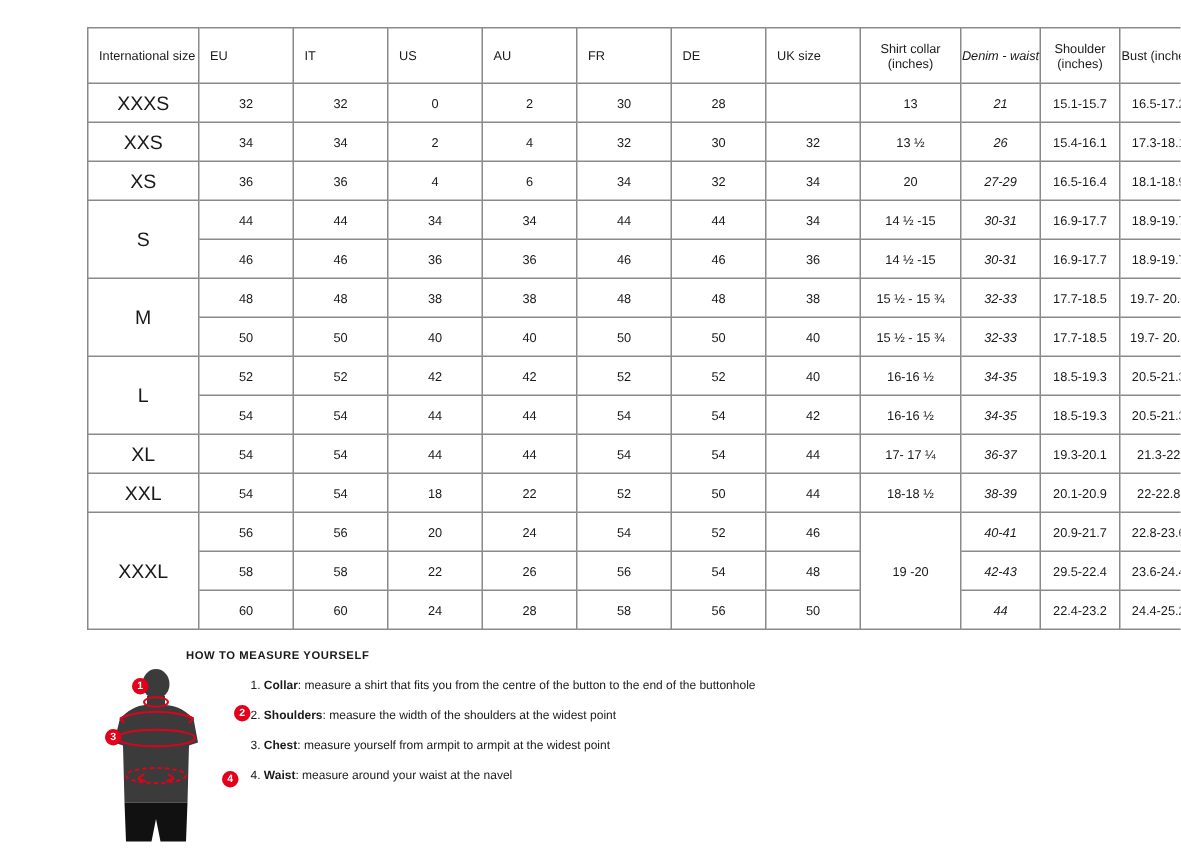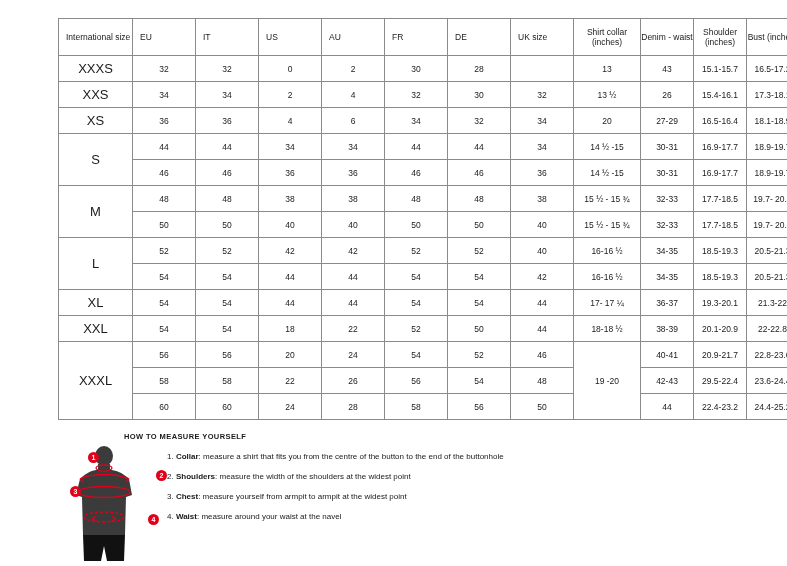--- a/index.html
+++ b/index.html
@@ -46,21 +46,21 @@
   }
   .c0 { width: 66px; }
   .c1 { width: 55px; }
   .c2 { width: 55px; }
   .c3 { width: 55px; }
   .c4 { width: 55px; }
   .c5 { width: 55px; }
   .c6 { width: 55px; }
   .c7 { width: 55px; }
   .c8 { width: 66px; }
-  .c9 { width: 52px; }
+  .c9 { width: 52px; font-style: italic; }
   .c10 { width: 52px; }
   .c11 { width: 51px; }
 
   #howto-title {
     position: absolute;
     left: 124px;
     top: 432px;
     font-size: 7.5px;
     font-weight: bold;
     letter-spacing: 0.4px;
@@ -122,21 +122,21 @@
       <tr>
         <td class="c0 col-label">XXXS</td>
         <td class="c1">32</td>
         <td class="c2">32</td>
         <td class="c3">0</td>
         <td class="c4">2</td>
         <td class="c5">30</td>
         <td class="c6">28</td>
         <td class="c7"></td>
         <td class="c8">13</td>
-        <td class="c9">43</td>
+        <td class="c9">21</td>
         <td class="c10">15.1-15.7</td>
         <td class="c11">16.5-17.2</td>
       </tr>
       <tr>
         <td class="c0 col-label">XXS</td>
         <td class="c1">34</td>
         <td class="c2">34</td>
         <td class="c3">2</td>
         <td class="c4">4</td>
         <td class="c5">32</td>

